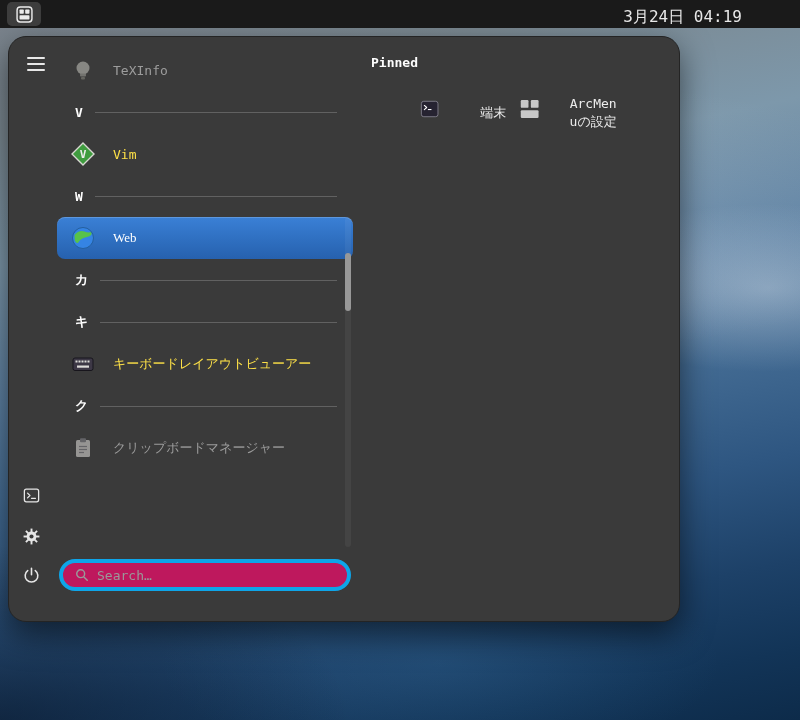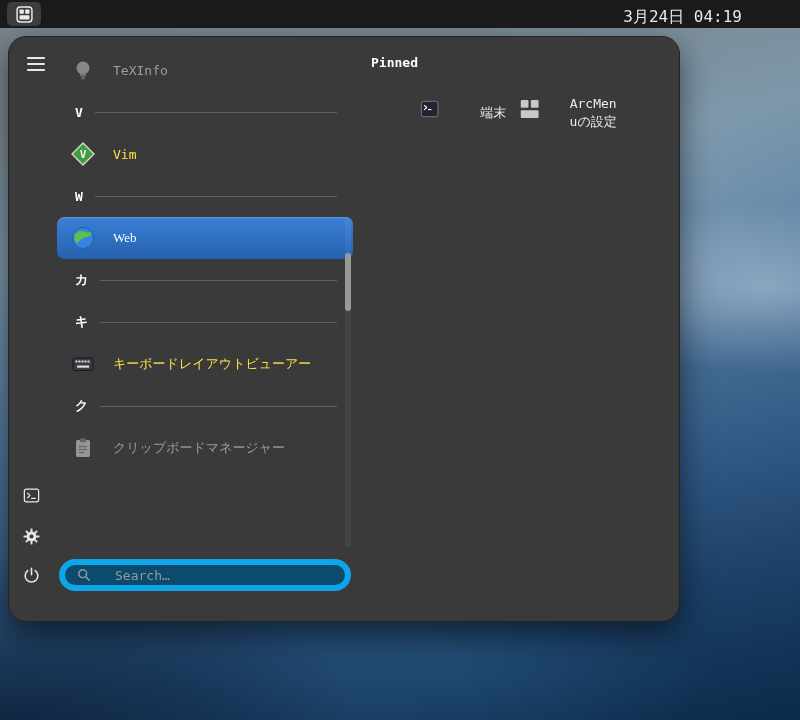--- a/index.html
+++ b/index.html
@@ -53,22 +53,22 @@
   .row.section { padding-left:18px; gap:12px; cursor:default; }
   .sec-label { font-size:13px; font-weight:bold; color:#fdfdfd; }
   .sec-line { flex:1; height:1px; background:#616161; margin-right:16px; }
 
   
   .scroll-track { position:absolute; left:336px; top:180px; width:6px; height:330px;
     background:rgba(255,255,255,.05); border-radius:3px; }
   .scroll-thumb { position:absolute; left:0; top:36px; width:6px; height:58px; background:#989898; border-radius:3px; }
 
   
-  .searchbar { position:absolute; left:50px; top:522px; width:292px; height:32px; background:#0c4a6e;
-    border:6px solid #0ea5e9; border-radius:16px; display:flex; align-items:center; padding:0 12px; gap:24px; }
+  .searchbar { position:absolute; left:50px; top:522px; width:292px; height:32px; background:#be185d;
+    border:4px solid #0ea5e9; border-radius:16px; display:flex; align-items:center; padding:0 12px; gap:8px; }
   .searchbar svg { width:14px; height:14px; flex:0 0 14px; }
   .searchbar input { flex:1; background:transparent; border:none; outline:none; color:#eee;
     font-family:"DejaVu Sans Mono", monospace; font-size:13px; }
   .searchbar input::placeholder { color:#9a9a9a; }
 
   
   .pinned-title { position:absolute; left:362px; top:18px; font-size:13px; font-weight:bold; color:#fdfdfd; }
   .pinned-grid { position:absolute; left:410px; top:44px; display:flex; }
   .pinned-item { width:100px; padding-top:6px; display:flex; flex-direction:row; align-items:center;
     border-radius:8px; cursor:pointer;gap:27px; }

